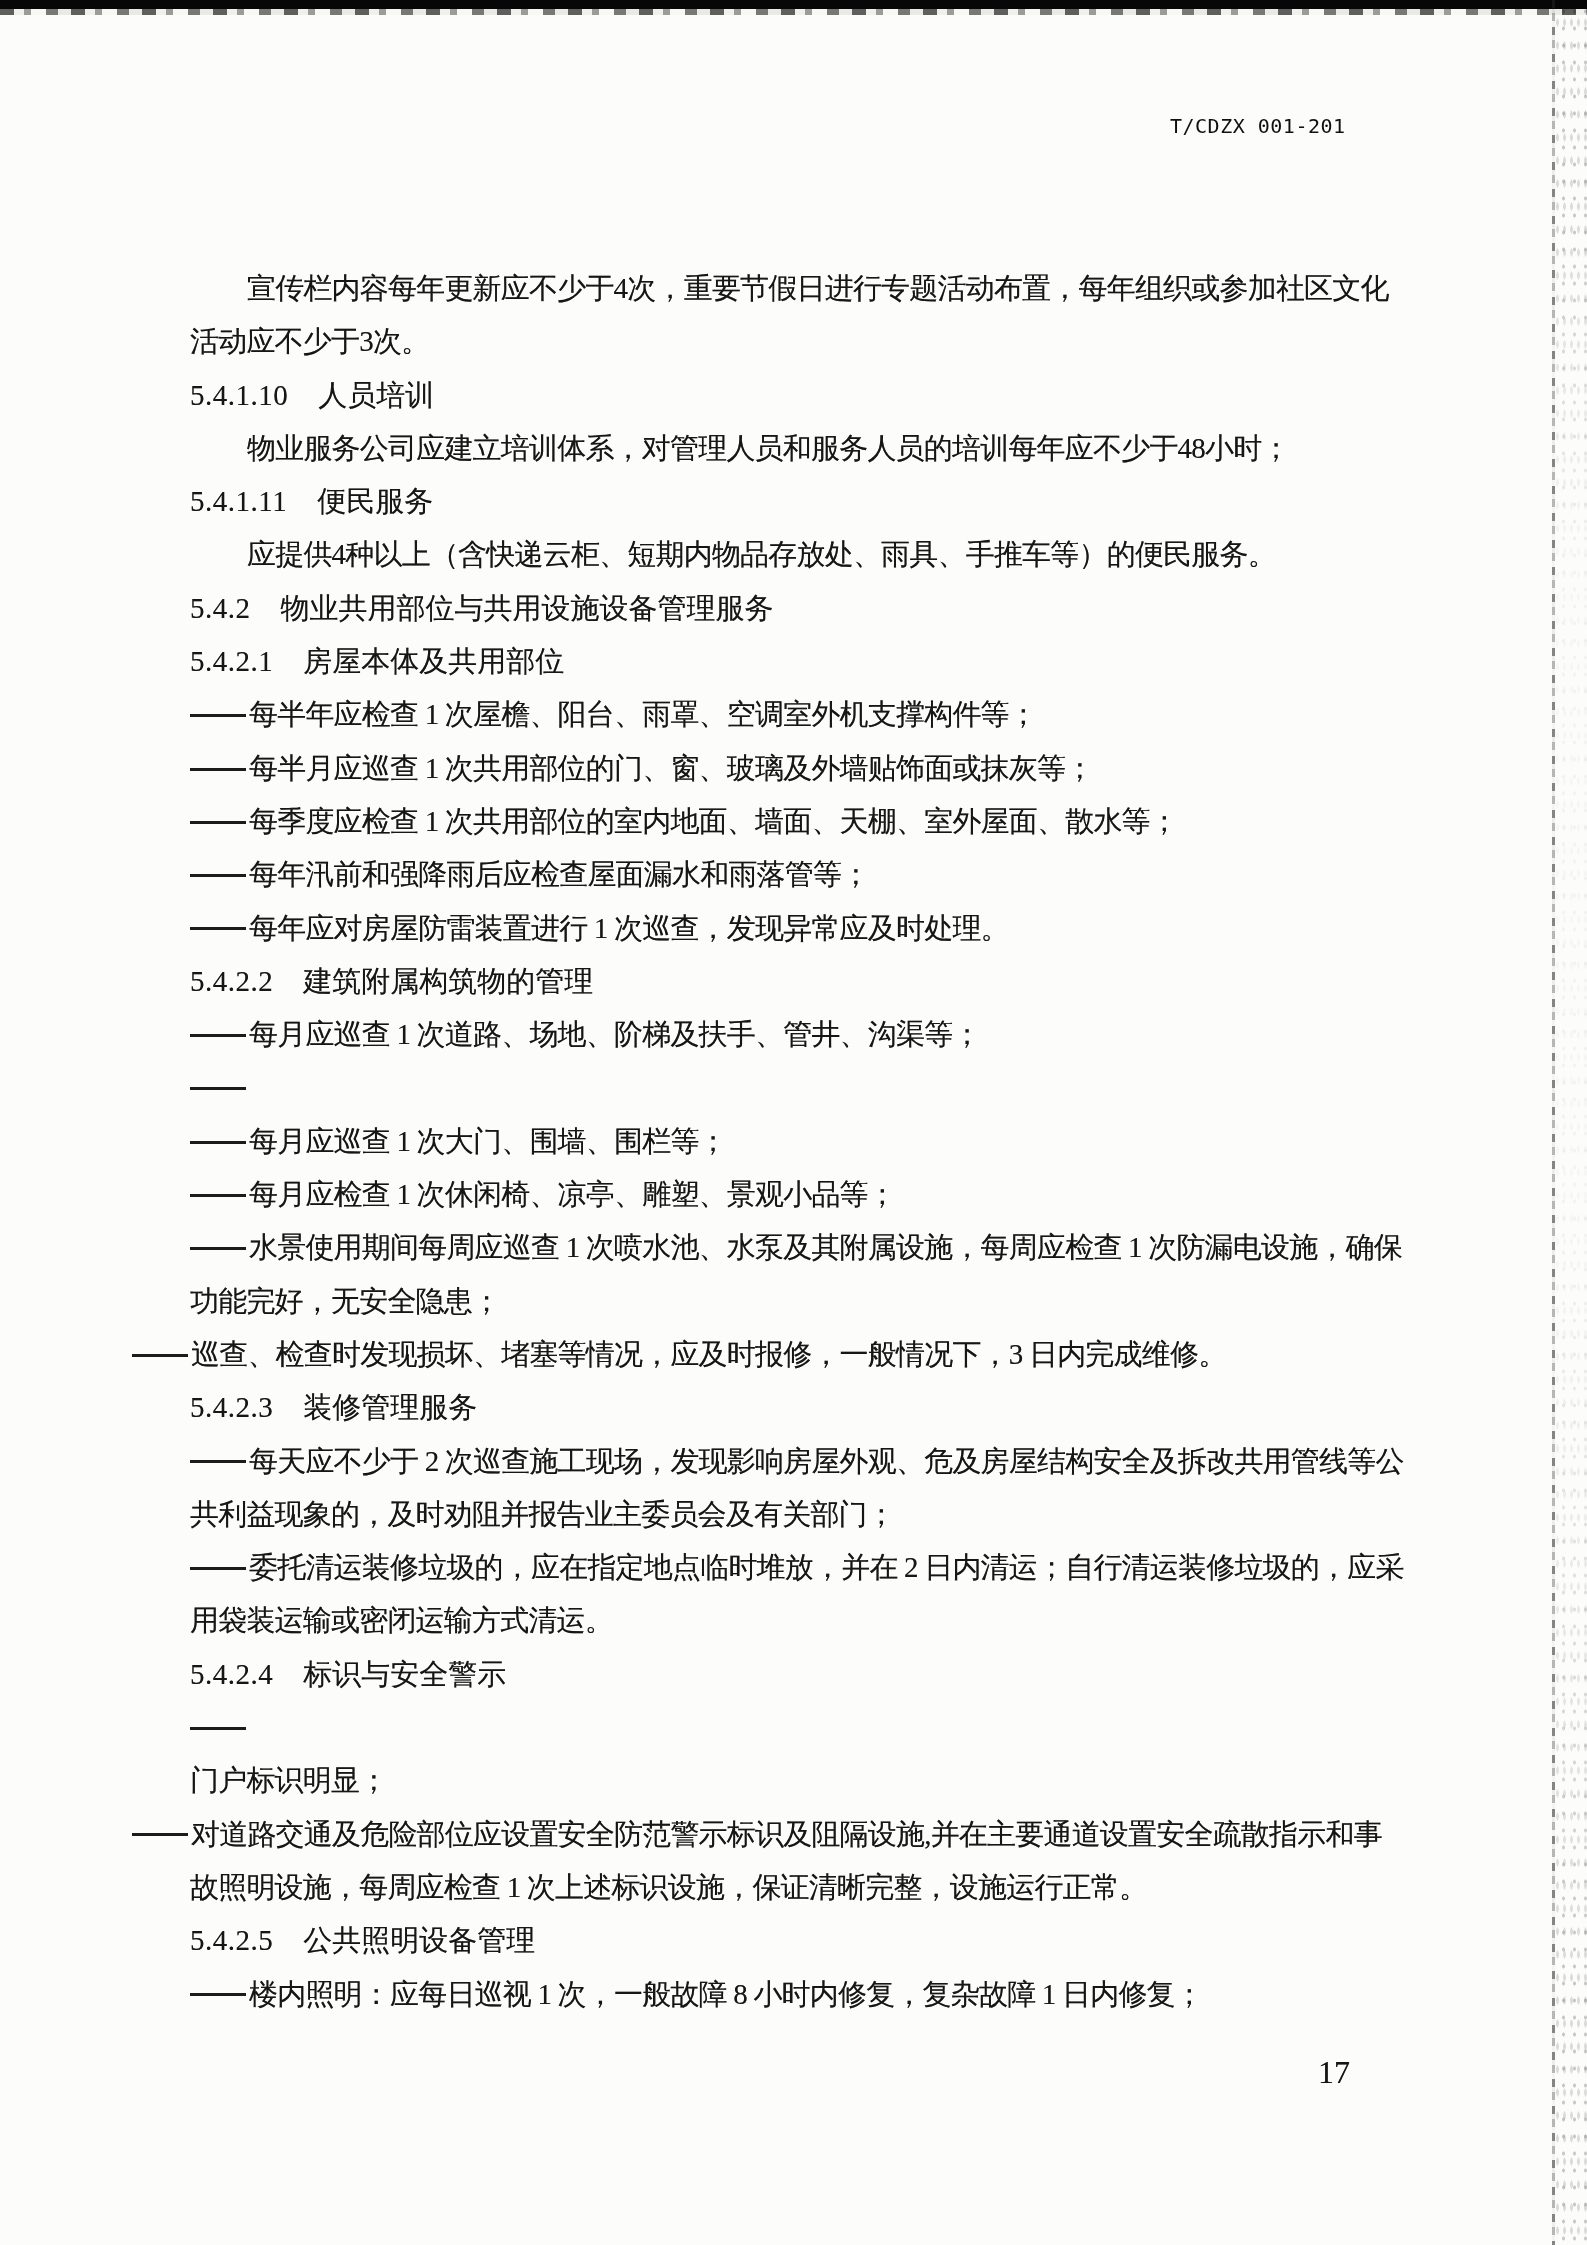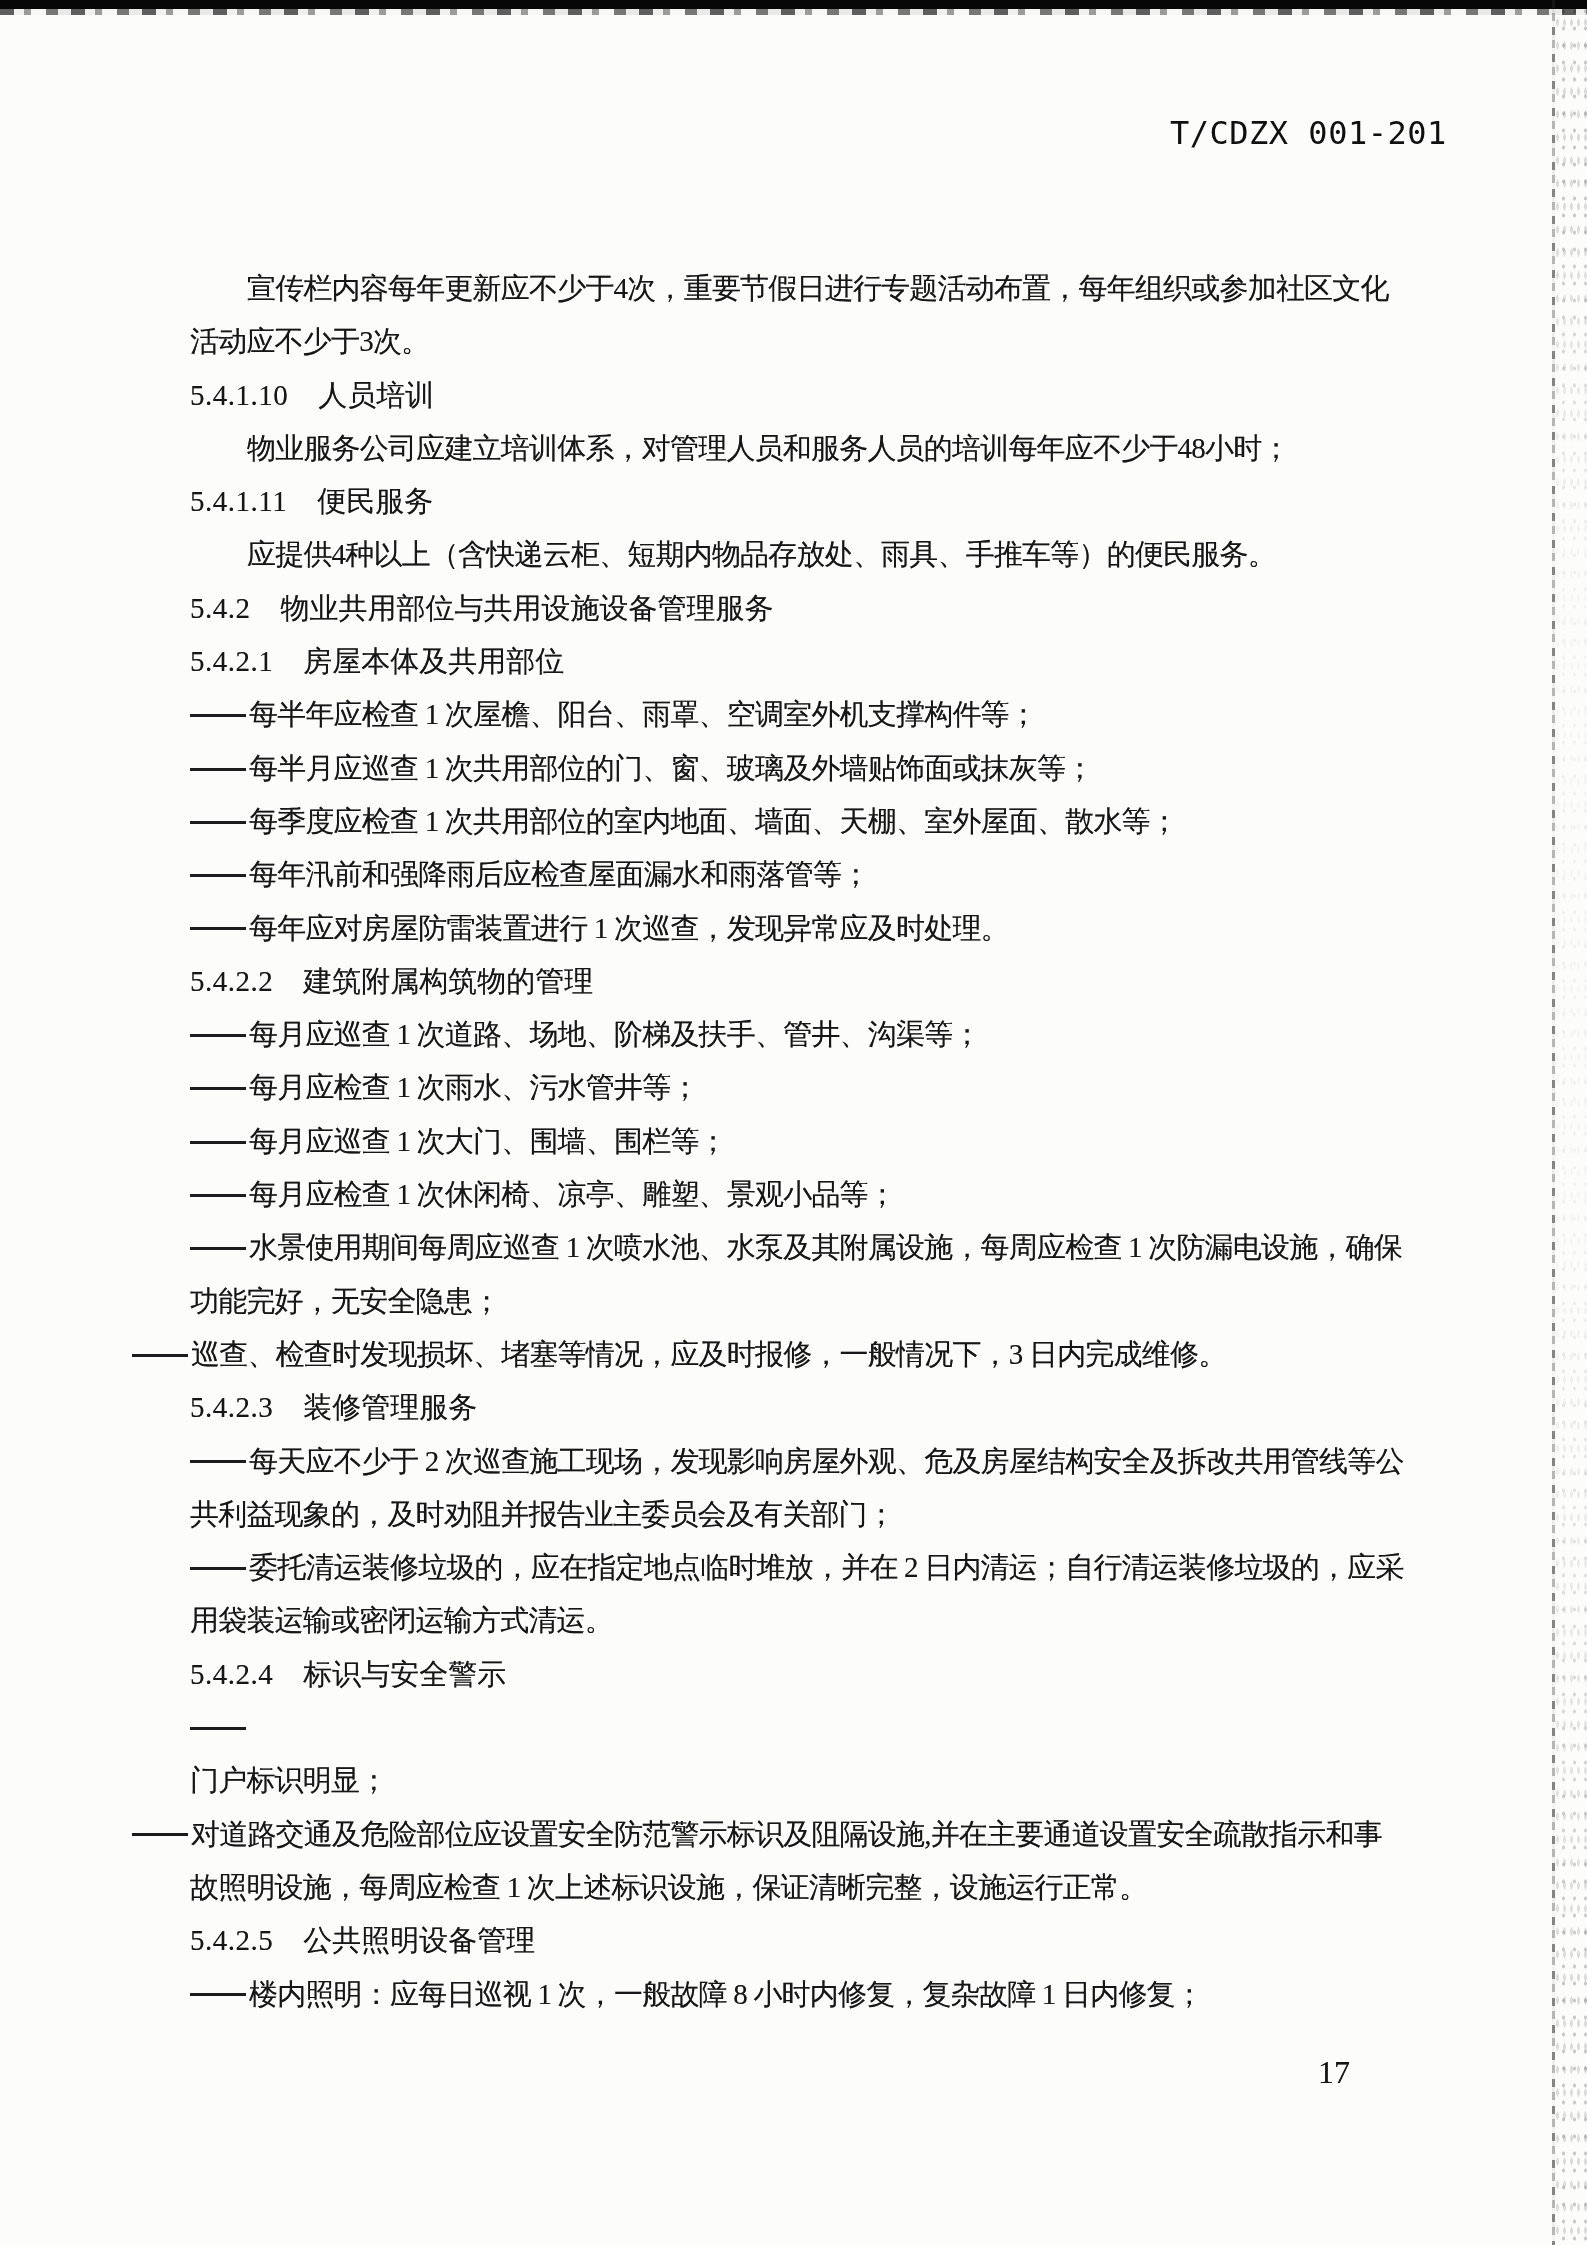--- a/index.html
+++ b/index.html
@@ -37,21 +37,21 @@
     background-size:11px 17px, 7px 23px;
     background-position:2px 3px, 5px 11px;
     opacity:.55;
     -webkit-mask-image:linear-gradient(180deg,#000 0 10%,rgba(0,0,0,.2) 25% 55%,rgba(0,0,0,.55) 70%,#000 88% 100%);
             mask-image:linear-gradient(180deg,#000 0 10%,rgba(0,0,0,.2) 25% 55%,rgba(0,0,0,.55) 70%,#000 88% 100%);
   }
   
   .doc-code{
     position:absolute;top:114px;left:1170px;
     font-family:"DejaVu Sans Mono",monospace;
-    font-size:32px;letter-spacing:.5px;color:#101010;
+    font-size:20px;letter-spacing:.5px;color:#101010;
     white-space:nowrap;
   }
   
   .content{
     position:absolute;left:190px;top:262px;width:1310px;
     font-size:29px;letter-spacing:-0.8px;
     text-shadow:0 0 .6px rgba(0,0,0,.45);
   }
   .line{height:53.3px;line-height:53.3px;white-space:nowrap;}
   .line.para-first{padding-left:57px;}
@@ -97,21 +97,21 @@
       <div class="line para-first"><span>应提供4种以上（含快递云柜、短期内物品存放处、雨具、手推车等）的便民服务。</span></div>
       <div class="line heading"><span class="num">5.4.2</span><span class="title">物业共用部位与共用设施设备管理服务</span></div>
       <div class="line heading"><span class="num">5.4.2.1</span><span class="title">房屋本体及共用部位</span></div>
       <div class="line dash"><span class="dash-glyph"></span><span>每半年应检查 1 次屋檐、阳台、雨罩、空调室外机支撑构件等；</span></div>
       <div class="line dash"><span class="dash-glyph"></span><span>每半月应巡查 1 次共用部位的门、窗、玻璃及外墙贴饰面或抹灰等；</span></div>
       <div class="line dash"><span class="dash-glyph"></span><span>每季度应检查 1 次共用部位的室内地面、墙面、天棚、室外屋面、散水等；</span></div>
       <div class="line dash"><span class="dash-glyph"></span><span>每年汛前和强降雨后应检查屋面漏水和雨落管等；</span></div>
       <div class="line dash"><span class="dash-glyph"></span><span>每年应对房屋防雷装置进行 1 次巡查，发现异常应及时处理。</span></div>
       <div class="line heading"><span class="num">5.4.2.2</span><span class="title">建筑附属构筑物的管理</span></div>
       <div class="line dash"><span class="dash-glyph"></span><span>每月应巡查 1 次道路、场地、阶梯及扶手、管井、沟渠等；</span></div>
-      <div class="line dash"><span class="dash-glyph"></span><span>每月应检查 1 次雨水、污水管井等；</span></div>
+      <div class="line dash"><span class="dash-glyph"></span></div>
       <div class="line dash"><span class="dash-glyph"></span><span>每月应巡查 1 次大门、围墙、围栏等；</span></div>
       <div class="line dash"><span class="dash-glyph"></span><span>每月应检查 1 次休闲椅、凉亭、雕塑、景观小品等；</span></div>
       <div class="line dash"><span class="dash-glyph"></span><span>水景使用期间每周应巡查 1 次喷水池、水泵及其附属设施，每周应检查 1 次防漏电设施，确保</span></div>
       <div class="line para-cont"><span>功能完好，无安全隐患；</span></div>
       <div class="line dash-out"><span class="dash-glyph"></span><span>巡查、检查时发现损坏、堵塞等情况，应及时报修，一般情况下，3 日内完成维修。</span></div>
       <div class="line heading"><span class="num">5.4.2.3</span><span class="title">装修管理服务</span></div>
       <div class="line dash"><span class="dash-glyph"></span><span>每天应不少于 2 次巡查施工现场，发现影响房屋外观、危及房屋结构安全及拆改共用管线等公</span></div>
       <div class="line para-cont"><span>共利益现象的，及时劝阻并报告业主委员会及有关部门；</span></div>
       <div class="line dash"><span class="dash-glyph"></span><span>委托清运装修垃圾的，应在指定地点临时堆放，并在 2 日内清运；自行清运装修垃圾的，应采</span></div>
       <div class="line para-cont"><span>用袋装运输或密闭运输方式清运。</span></div>

